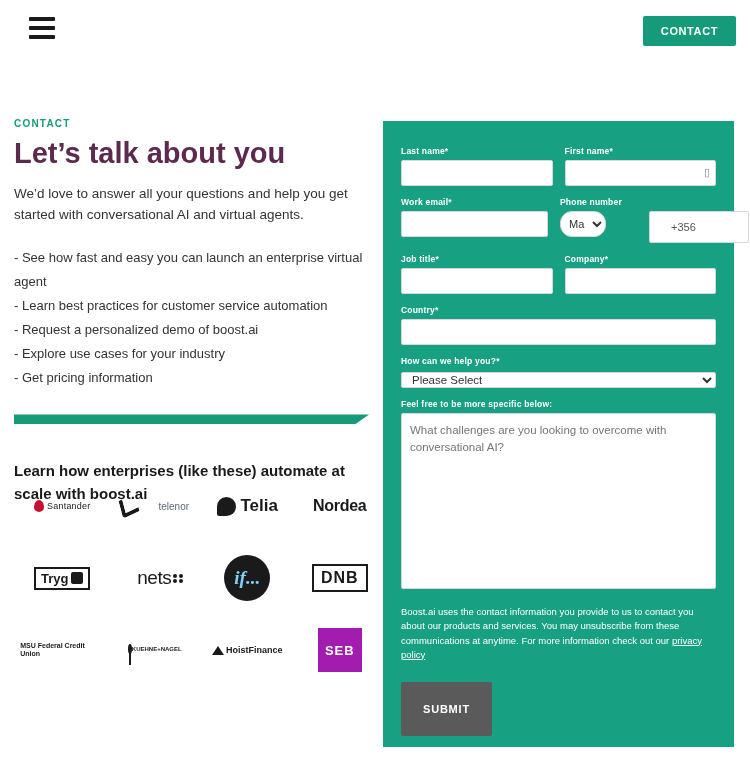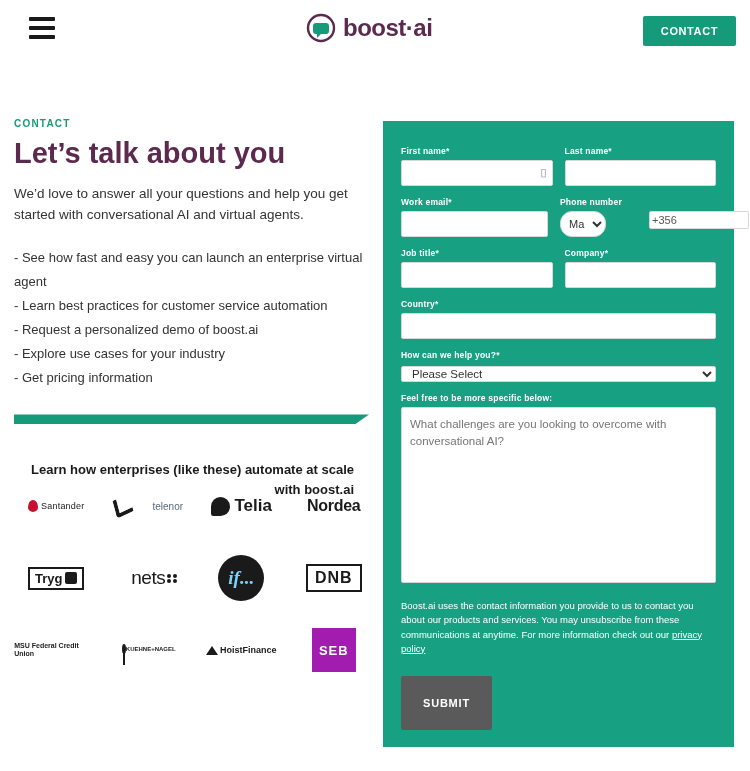--- a/index.html
+++ b/index.html
@@ -71,28 +71,27 @@
   .rule-wrap {
     margin-top: 24px; height: 18px; position: relative; width: 355px;
   }
   .rule {
     position: absolute; left: 0; top: 0;
     width: 355px; height: 10px; background: #169b7a;
     clip-path: polygon(0 0, 100% 0, 96% 100%, 0 100%);
   }
   .learn-title {
     margin-top: 28px;
-    color: #1a1a1a; font-size: 13px; font-weight: bold; line-height: 1.5;
+    color: #1a1a1a; font-size: 15px; font-weight: bold; line-height: 1.5;
     width: 340px;
-    text-align: right;
   }
 
   
   .logo-grid {
-    position: absolute; left: 10px; top: 470px;
+    position: absolute; left: 16px; top: 470px;
     width: 370px;
     display: grid;
     grid-template-columns: repeat(4, 1fr);
     grid-template-rows: repeat(3, 72px);
     align-items: center; justify-items: center;
   }
   .logo-cell {
     width: 84px; height: 48px;
     display: flex; align-items: center; justify-content: center;
     color: #1a1a1a;
@@ -158,23 +157,23 @@
     font-size: 11px; color: #888;
   }
   .phone-row { display: flex; gap: 6px; }
   .phone-code {
     width: 50px; height: 26px; background: #ffffff;
     border: 1px solid #d8d8d8; border-radius: 12px;
     font-size: 11px; color: #333; padding: 0 4px;
     font-family: "Liberation Sans", sans-serif;
   }
   .phone-num {
-    width: 100px; height: 18px; background: #ffffff;
+    width: 100px; height: 32px; background: #ffffff;
     border: 1px solid #d8d8d8; border-radius: 2px;
-    font-size: 11px; color: #555; padding: 0 2px;
+    font-size: 11px; color: #555; padding: 0 21px;
     font-family: "Liberation Sans", sans-serif;
     margin-left: 37px;
   }
   .fselect {
     width: 100%; height: 16px; background: #ffffff;
     border: 1px solid #d8d8d8; border-radius: 2px;
     font-size: 11.5px; color: #333; padding: 0 6px;
     font-family: "Liberation Sans", sans-serif;
   }
   .ftextarea {
@@ -201,29 +200,20 @@
 </head>
 <body>
 
 <div id="page">
 
   <div class="header">
     <div class="hamburger">
       <span></span>
       <span></span>
       <span></span>
-    </div>
-    <div class="logo">
-      <span class="logo-mark">
-        <svg width="32" height="32" viewBox="0 0 32 32">
-          <path d="M16 3 A13 13 0 1 0 16 29 A13 13 0 1 0 16 3 Z" fill="none" stroke="#5b2a4e" stroke-width="2.4"></path>
-          <path d="M11 11 h10 a3 3 0 0 1 3 3 v5 a3 3 0 0 1 -3 3 h-5 l-4 4 v-4 h-1 a3 3 0 0 1 -3 -3 v-5 a3 3 0 0 1 3 -3 z" fill="#169b7a"></path>
-        </svg>
-      </span>
-      <span class="logo-text">boost·ai</span>
     </div>
     <button class="contact-btn">CONTACT</button>
   </div>
 
   <div class="left-col">
     <div class="eyebrow">CONTACT</div>
     <h1 class="headline">Let’s talk about you</h1>
     <p class="intro">We’d love to answer all your questions and help you get started with conversational AI and virtual agents.</p>
     <div class="bullets">
       <div>- See how fast and easy you can launch an enterprise virtual agent</div>
@@ -300,29 +290,29 @@
     <div class="logo-cell">
       <span class="lg-seb">SEB</span>
     </div>
   </div>
 
   <div class="form-panel">
     <div class="form-inner">
 
       <div class="frow">
         <div class="fgroup half">
+          <label class="flabel">Last name*</label>
+          <input class="finput" type="text" value="" style="">
+        </div>
+        <div class="fgroup half">
           <label class="flabel">First name*</label>
           <div class="input-icon-wrap">
             <input class="finput" type="text" value="" style="">
             <span class="input-icon">▯</span>
           </div>
-        </div>
-        <div class="fgroup half">
-          <label class="flabel">Last name*</label>
-          <input class="finput" type="text" value="" style="">
         </div>
       </div>
 
       <div class="frow">
         <div class="fgroup half">
           <label class="flabel">Work email*</label>
           <input class="finput" type="text" value="" style="">
         </div>
         <div class="fgroup half">
           <label class="flabel">Phone number</label>

